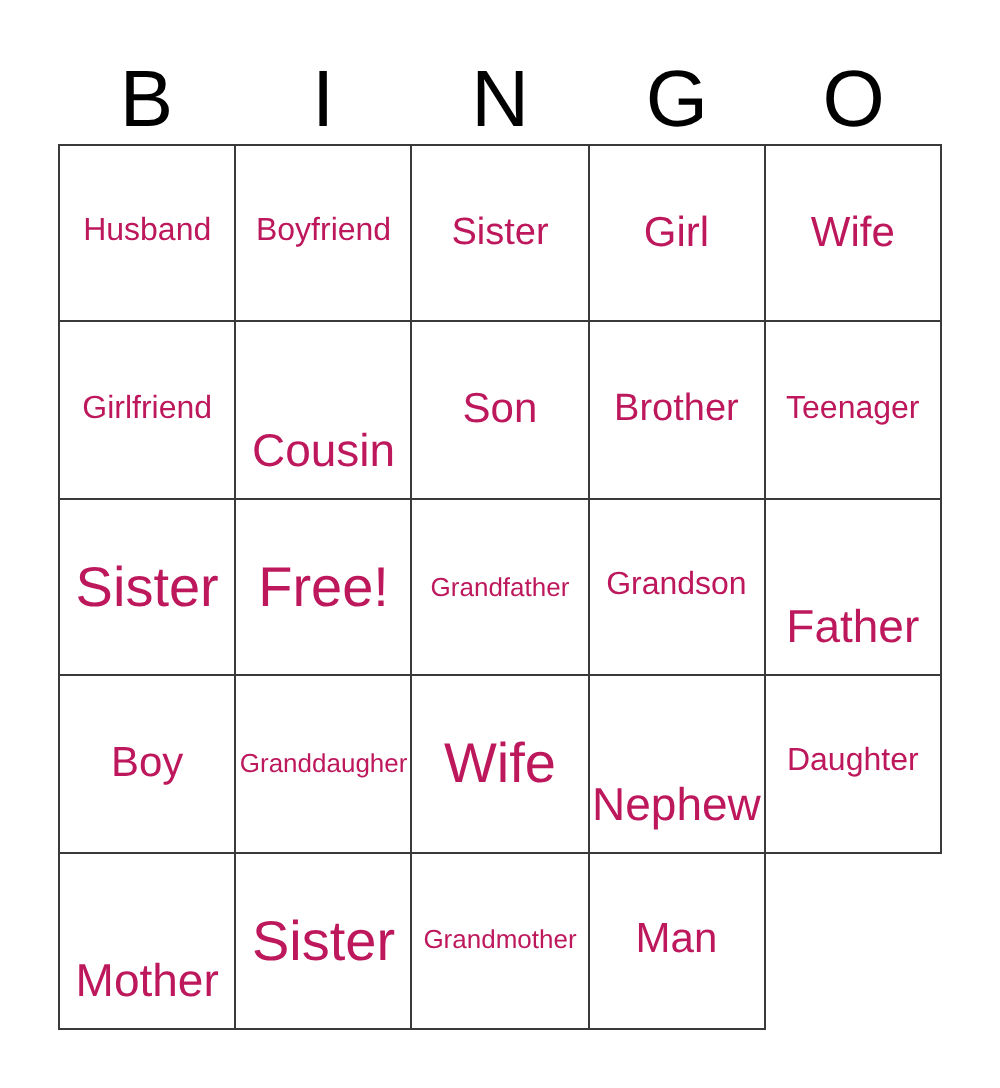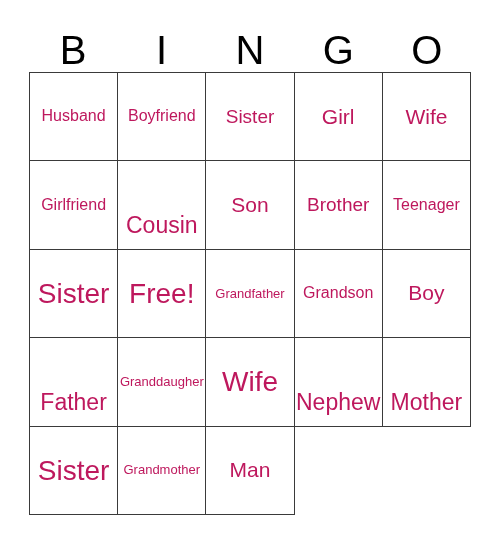--- a/index.html
+++ b/index.html
@@ -142,35 +142,38 @@
         <span class="cell-text sz-xl">Free!</span>
       </div>
     <div class="cell">
         <span class="cell-text sz-xs">Grandfather</span>
       </div>
     <div class="cell">
         <span class="cell-text sz-s">Grandson</span>
       </div>
 
     <div class="cell">
-        <span class="cell-text sz-xxl">Boy</span>
+        <span class="cell-text sz-l">Father</span>
       </div>
     <div class="cell">
-        <span class="cell-text sz-l">Father</span>
+        <span class="cell-text sz-xxl">Boy</span>
       </div>
     <div class="cell">
         <span class="cell-text sz-xs">Granddaugher</span>
       </div>
     <div class="cell">
         <span class="cell-text sz-xl">Wife</span>
       </div>
     <div class="cell">
         <span class="cell-text sz-l">Nephew</span>
       </div>
 
+    <div class="cell">
+        <span class="cell-text sz-s">Daughter</span>
+      </div>
     <div class="cell">
         <span class="cell-text sz-l">Mother</span>
       </div>
     <div class="cell">
         <span class="cell-text sz-xl">Sister</span>
       </div>
     <div class="cell">
         <span class="cell-text sz-xs">Grandmother</span>
       </div>
     <div class="cell">

